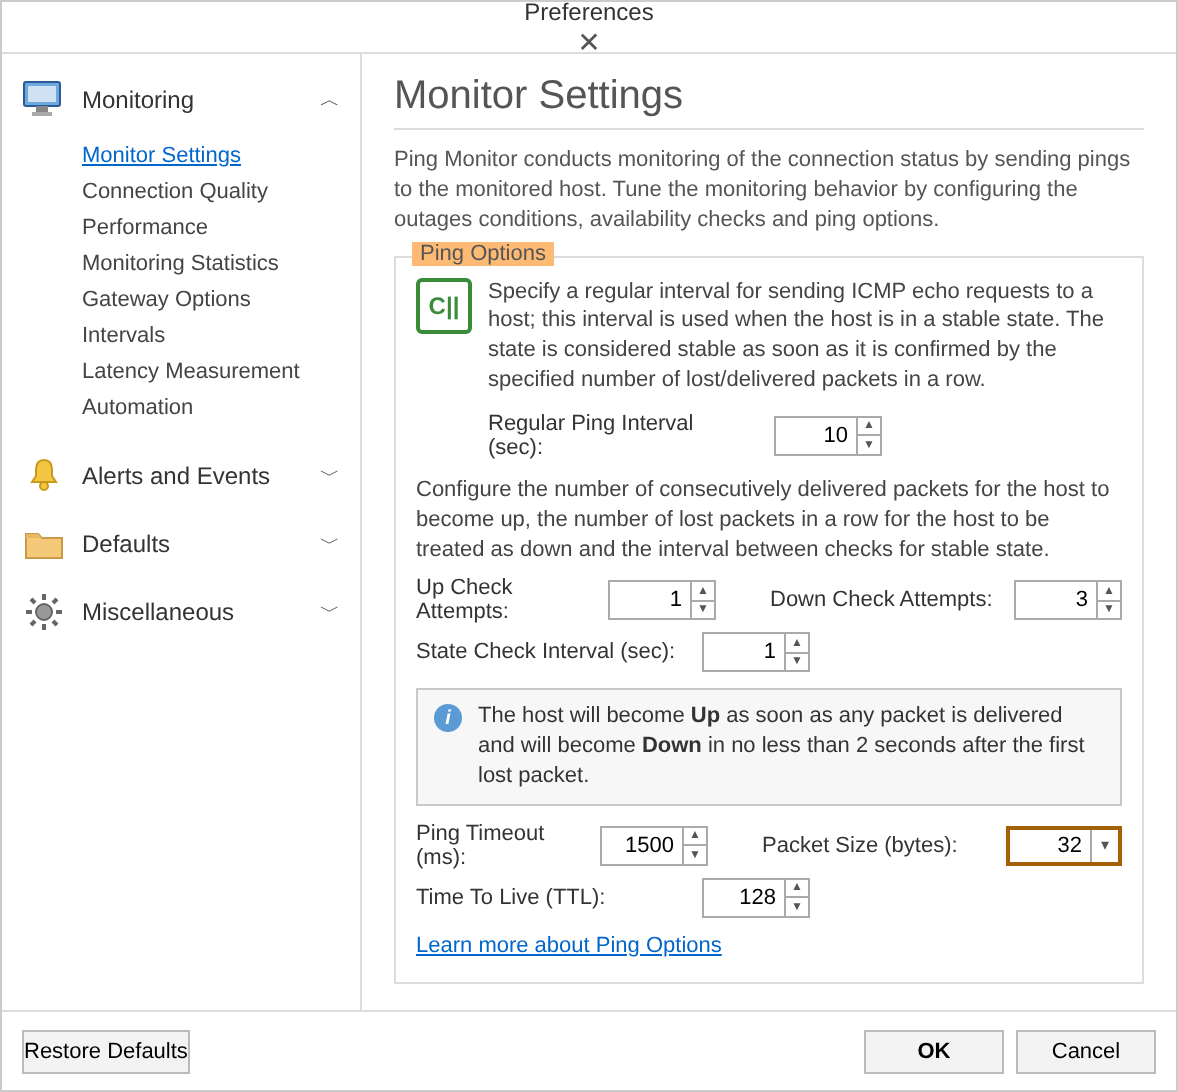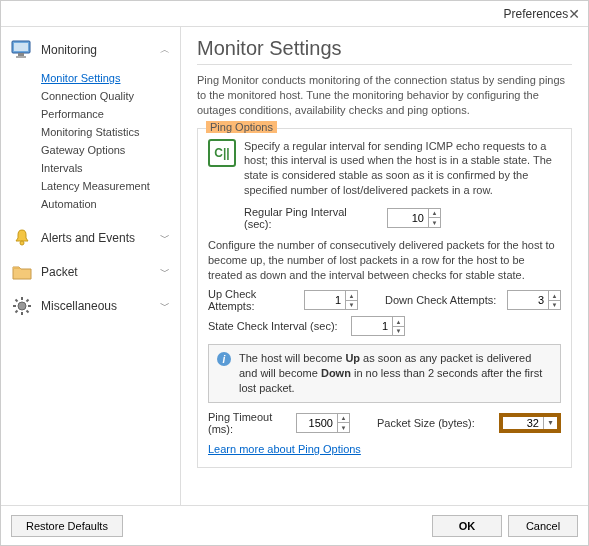--- a/index.html
+++ b/index.html
@@ -1,24 +1,24 @@
 <!DOCTYPE html>
 <html><head>
 <meta charset="utf-8">
 <style>
 * { box-sizing: border-box; margin: 0; padding: 0; font-family: "Segoe UI", Tahoma, sans-serif; }
 body { background: #fff; width: 589px; height: 546px; overflow: hidden; font-size: 11px; color: #333; border: 1px solid #ccc;}
-.titlebar { height: 26px; display: flex; align-items: center; padding: 0 8px; font-size: 12px; border-bottom: 1px solid #ddd; justify-content: flex-end; }
+.titlebar { height: 26px; display: flex; align-items: center; padding: 0 8px; font-size: 12px; border-bottom: 1px solid #ddd; justify-content: center; flex-direction: column; }
 .titlebar .close { font-size: 14px; cursor: pointer; color: #555; }
 .main { display: flex; height: 478px; }
 .sidebar { width: 180px; border-right: 1px solid #ddd; padding: 6px 4px; }
 .content { flex: 1; padding: 10px 16px 10px 16px; overflow: auto; }
 .footer { height: 40px; border-top: 1px solid #ddd; display: flex; align-items: center; padding: 0 10px; justify-content: space-between; }
 .footer .right { display: flex; gap: 6px; }
-button.btn { background: #f3f3f3; border: 1px solid #bbb; padding: 4px 14px; font-size: 11px; cursor: pointer; }
+button.btn { background: #f3f3f3; border: 1px solid #bbb; padding: 4px 0; font-size: 11px; cursor: pointer; }
 
 .cat { display: flex; align-items: center; padding: 6px 6px; cursor: pointer; gap: 8px; }
 .cat .chev { margin-left: auto; color: #666; font-size: 10px; }
 .cat-icon { width: 22px; height: 22px; display:flex; align-items:center; justify-content:center; }
 .cat-label { font-size: 12px; color: #333; }
 .subitems { padding: 2px 0 8px 36px; }
 .subitem { font-size: 11px; color: #444; padding: 3px 0; cursor: pointer; }
 .subitem.active { color: #0066cc; text-decoration: underline; }
 
 h1.page-title { font-size: 20px; font-weight: 400; color: #555; margin-bottom: 4px; }
@@ -35,21 +35,21 @@
 .form-row { display: flex; align-items: center; gap: 13px; margin: 4px 0; font-size: 11px; }
 .form-row label { width: 130px; }
 .form-row.half label { width: 130px; }
 .form-row .field2 { display:flex; align-items:center; gap:6px; margin-left: 14px;}
 .form-row .field2 label { width: 116px; }
 .spin { display: inline-flex; border: 1px solid #aaa; height: 20px; }
 .spin input { border: none; width: 40px; text-align: right; padding: 0 4px; font-size: 11px; outline:none; }
 .spin .arrows { display:flex; flex-direction:column; width:12px; border-left:1px solid #aaa;}
 .spin .a { flex:1; font-size:6px; display:flex; align-items:center; justify-content:center; cursor:pointer; color:#555; line-height:1;}
 .spin .a:first-child { border-bottom:1px solid #aaa; }
-.dd { display:inline-flex; border:4px solid #a16207; height:20px; }
+.dd { display:inline-flex; border:2px solid #a16207; height:20px; }
 .dd input { border:none; width:40px; text-align:right; padding:0 4px; font-size:11px; outline:none;}
 .dd .ddbtn { width:14px; border-left:1px solid #aaa; display:flex; align-items:center; justify-content:center; font-size:8px; cursor:pointer; color:#555;}
 
 .infobox { border: 1px solid #c8c8c8; background: #f7f7f7; padding: 6px 8px; display: flex; gap: 8px; align-items: flex-start; margin: 8px 0; font-size: 11px; line-height:1.35;}
 .info-icon { width:14px; height:14px; border-radius:50%; background:#5a9bd5; color:#fff; font-size:10px; display:flex; align-items:center; justify-content:center; font-style:italic; font-weight:bold; flex-shrink:0; margin-top:1px;}
 
 .link { color: #0066cc; text-decoration: underline; cursor: pointer; font-size: 11px; }
 </style>
 </head>
 <body>
@@ -95,21 +95,21 @@
       <span class="chev">﹀</span>
     </div>
 
     <div class="cat">
       <span class="cat-icon">
         <svg width="20" height="18" viewBox="0 0 20 18">
             <path d="M1 4h6l2 2h10v10H1z" fill="#f4c978" stroke="#c89a4a"></path>
             <path d="M1 4h6l2 2H1z" fill="#e8b860"></path>
           </svg>
       </span>
-      <span class="cat-label">Packet</span>
+      <span class="cat-label">Defaults</span>
       <span class="chev">﹀</span>
     </div>
 
     <div class="cat">
       <span class="cat-icon">
         <svg width="20" height="20" viewBox="0 0 20 20">
             <circle cx="10" cy="10" r="4" fill="#999" stroke="#666"></circle>
             <g stroke="#666" stroke-width="2">
               <line x1="10" y1="1" x2="10" y2="4"></line>
               <line x1="10" y1="16" x2="10" y2="19"></line>
@@ -204,20 +204,30 @@
         </span>
         <span class="field2">
           <label>Packet Size (bytes):</label>
           <span class="dd">
             <input value="32" style="">
             <span class="ddbtn">▾</span>
           </span>
         </span>
       </div>
 
+      <div class="form-row half">
+        <label>Time To Live (TTL):</label>
+        <span class="spin">
+          <input value="128" style="">
+          <span class="arrows">
+              <span class="a">▲</span>
+              <span class="a">▼</span>
+            </span>
+        </span>
+      </div>
 
       <div style="margin-top:8px;">
         <span class="link">Learn more about Ping Options</span>
       </div>
     </div>
 
   </div>
 </div>
 
 <div class="footer">

